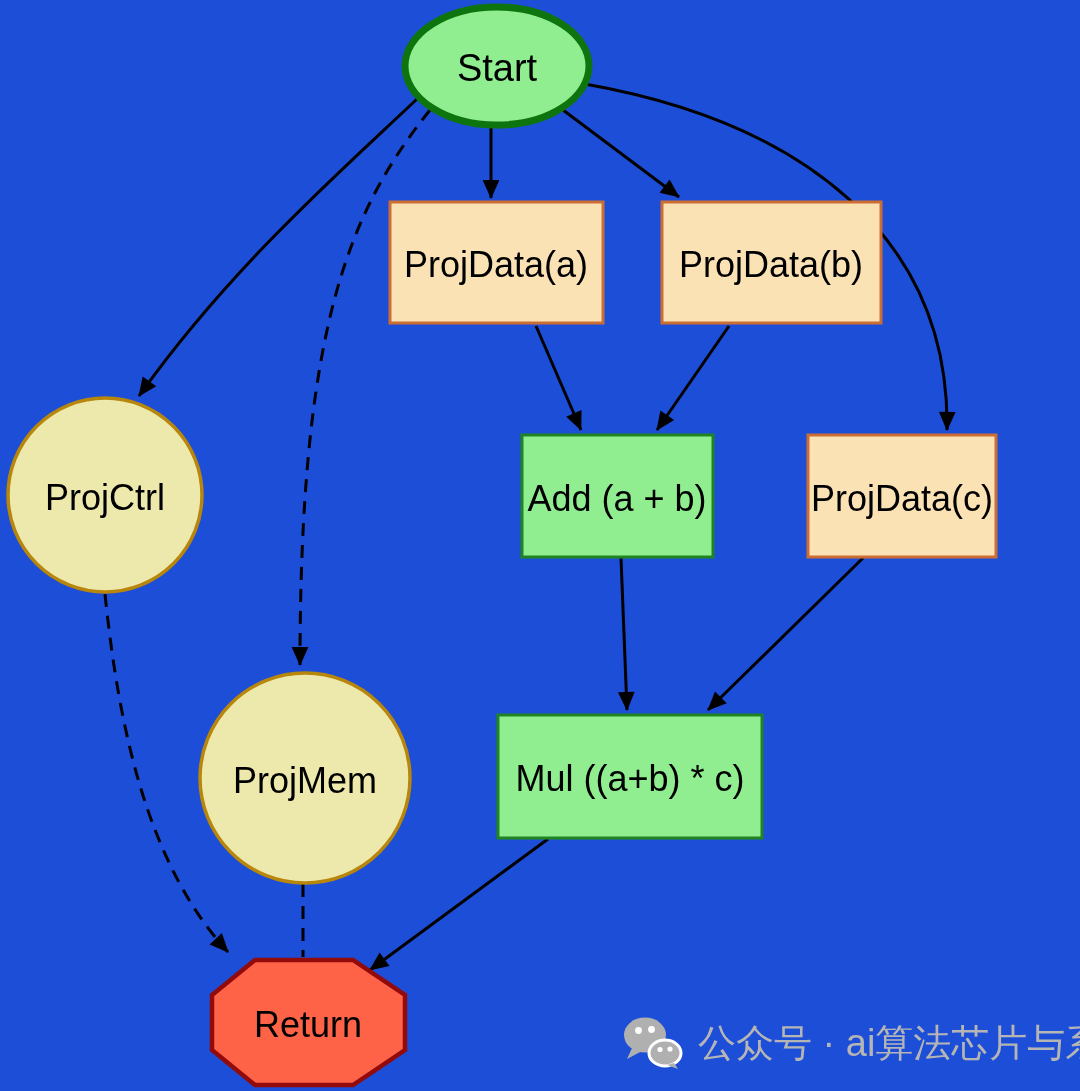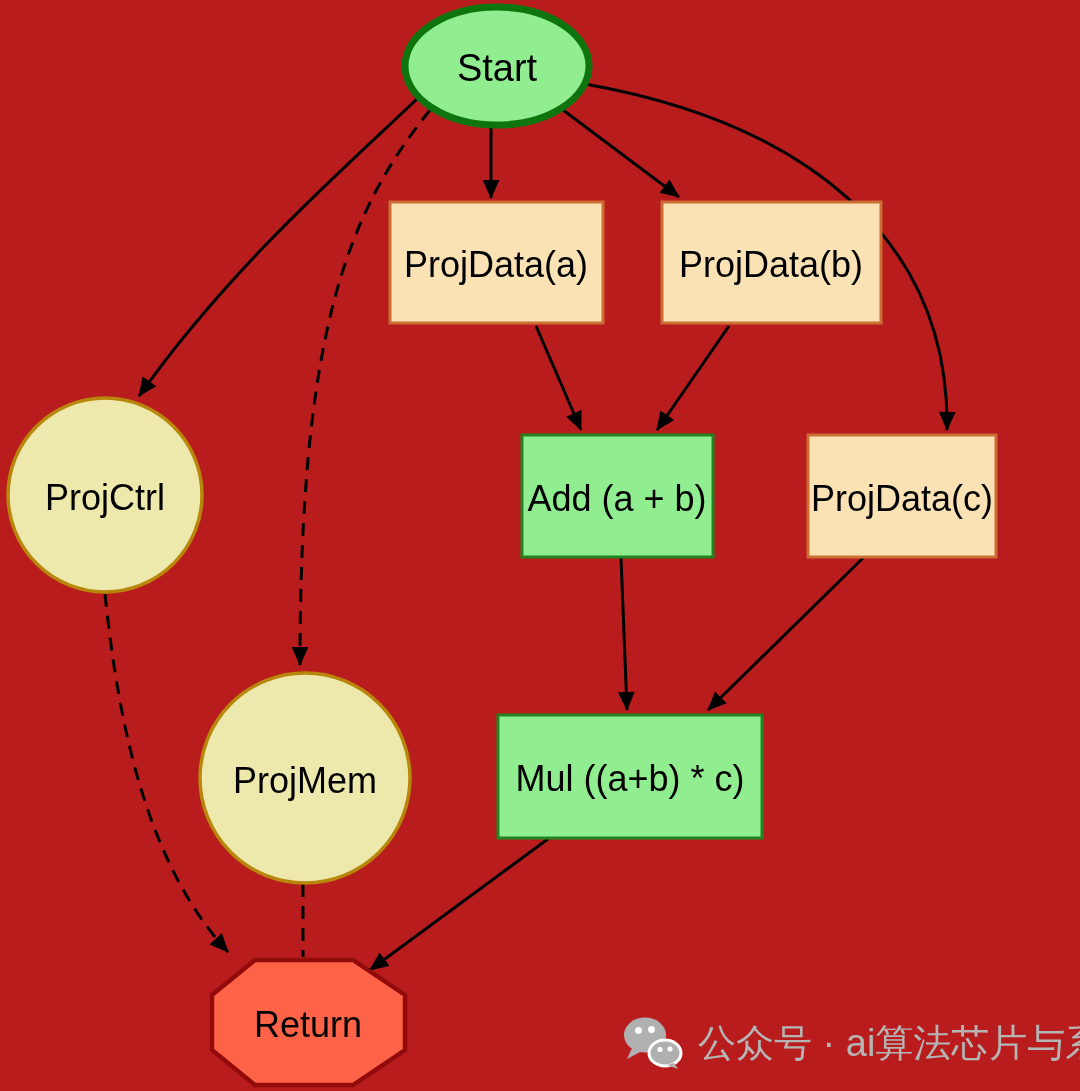--- a/index.html
+++ b/index.html
@@ -1,20 +1,20 @@
 <!DOCTYPE html>
 <html><head>
 <meta charset="utf-8">
 <style>
   html, body { margin: 0; padding: 0; background: #ffffff; }
   .stage {
     position: relative;
     width: 1080px;
     height: 1091px;
-    background: #b91c1c;
+    background: #1d4ed8;
     font-family: "Liberation Sans", sans-serif;
     overflow: hidden;
   }
   svg.graph { position: absolute; left: 0; top: 0; }
   .edge {
     fill: none;
     stroke: #000000;
     stroke-width: 3;
   }
   .edge.dashed { stroke-dasharray: 13 9; }

